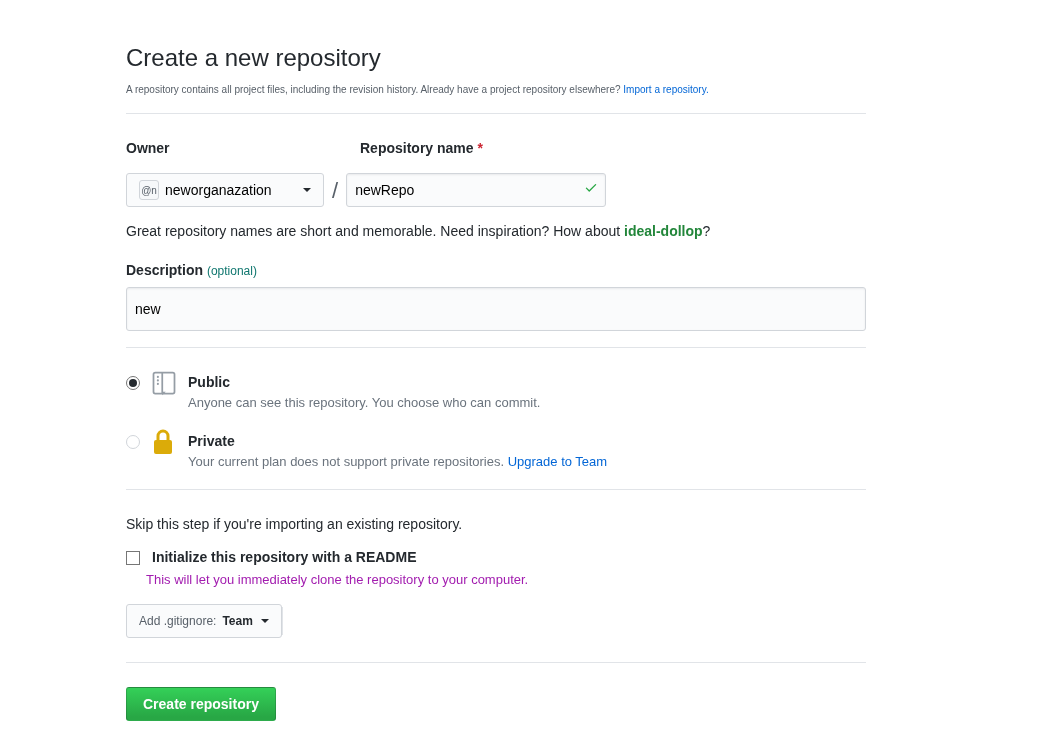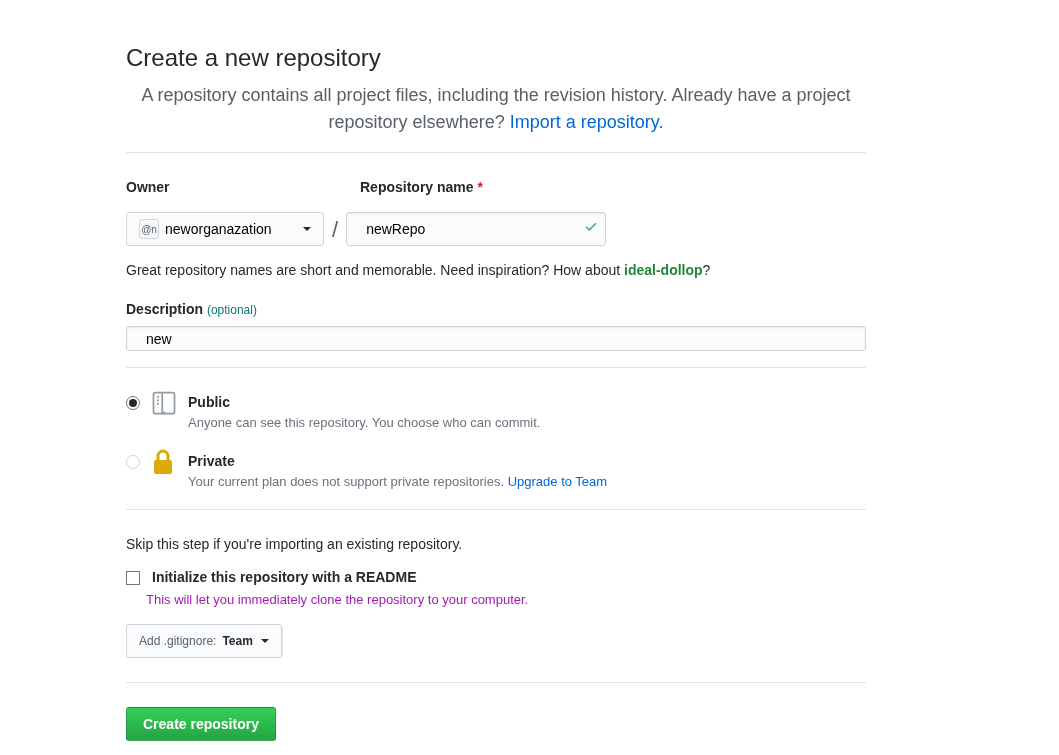--- a/index.html
+++ b/index.html
@@ -16,23 +16,22 @@
   padding: 40px 0 40px 0;
   margin-left: 126px;
 }
 h1 {
   font-size: 24px;
   font-weight: 400;
   margin-bottom: 6px;
 }
 .subhead {
   color: #586069;
-  font-size: 18px;
+  font-size: 10px;
   margin-bottom: 16px;
-  text-align: center;
 }
 .link { color: #0366d6; text-decoration: none; cursor: pointer; }
 .rule {
   border: 0;
   border-top: 1px solid #e1e4e8;
   margin: 16px 0 24px 0;
 }
 .label-row {
   display: flex;
   gap: 0;
@@ -85,21 +84,21 @@
   justify-content: center;
   font-size: 10px;
   color: #586069;
   overflow: hidden;
 }
 .slash { font-size: 22px; color: #586069; }
 .text-input {
   height: 34px;
   border: 1px solid #d1d5da;
   border-radius: 3px;
-  padding: 6px 19px;
+  padding: 6px 8px;
   font-size: 14px;
   background: #fafbfc;
   box-shadow: inset 0 1px 2px rgba(27,31,35,.075);
 }
 .repo-name-wrap {
   position: relative;
   width: 260px;
 }
 .repo-name-wrap .text-input { width: 100%; padding-right: 28px; }
 .check-icon {
@@ -109,21 +108,21 @@
   transform: translateY(-50%);
   color: #28a745;
 }
 .name-hint {
   color: #24292e;
   margin-bottom: 18px;
 }
 .name-hint .suggest { color: #22863a; font-weight: 600; }
 .desc-input {
   width: 100%;
-  height: 25px;
+  height: 44px;
 }
 .visibility-row {
   display: flex;
   align-items: flex-start;
   gap: 10px;
   margin-bottom: 18px;
 }
 .radio {
   width: 14px; height: 14px;
   border: 1px solid #767676;

